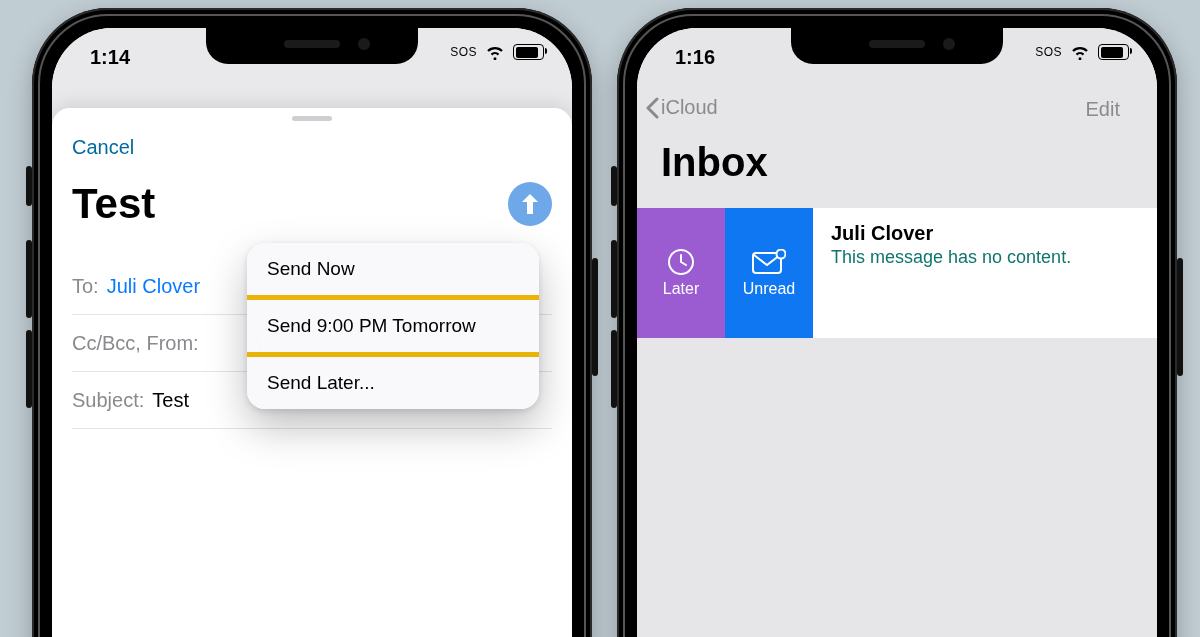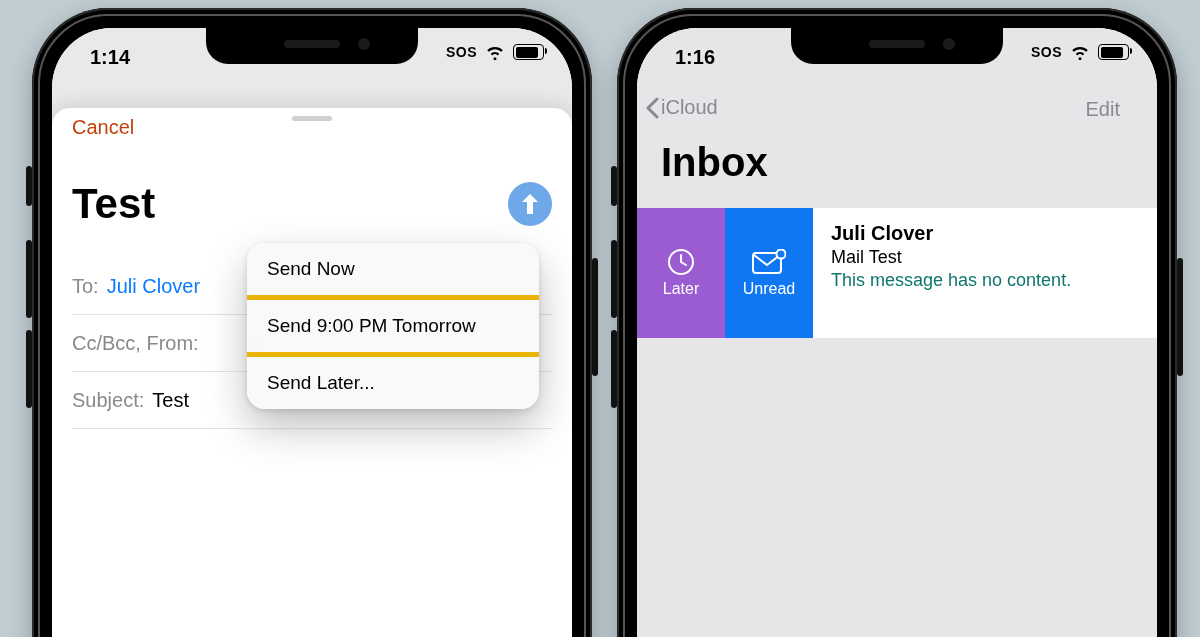--- a/index.html
+++ b/index.html
@@ -10,33 +10,33 @@
   .sb{position:absolute;background:#111;border-radius:6px;}
   .phone-left{left:32px;}
   .phone-right{left:617px;}
   .screen{position:absolute;inset:20px;border-radius:60px;overflow:hidden;background:#fff;}
   .notch{position:absolute;top:0;left:50%;transform:translateX(-50%);width:212px;height:36px;background:#000;border-radius:0 0 22px 22px;z-index:50;}
   .notch .dot{position:absolute;right:48px;top:10px;width:12px;height:12px;border-radius:50%;background:#1a1a1a;}
   .notch .slit{position:absolute;left:50%;top:12px;transform:translateX(-50%);width:56px;height:8px;border-radius:6px;background:#1a1a1a;}
   .status{position:absolute;top:0;left:0;right:0;height:58px;color:#000;font-weight:600;font-size:20px;z-index:40;}
   .status .time{position:absolute;left:38px;top:18px;}
   .status .right{position:absolute;right:28px;top:16px;display:flex;align-items:center;gap:8px;}
-  .sos{font-size:14px;font-weight:700;letter-spacing:0.5px;}
+  .sos{font-size:12px;font-weight:400;letter-spacing:0.5px;}
   .batt{width:29px;height:14px;border:1.5px solid #000;border-radius:4px;position:relative;}
   .batt::after{content:"";position:absolute;right:-4px;top:3px;width:2.5px;height:6px;background:#000;border-radius:0 2px 2px 0;}
   .batt .fill{position:absolute;left:1.5px;top:1.5px;bottom:1.5px;width:22px;background:#000;border-radius:2px;}
   
   .wifi{width:20px;height:16px;position:relative;}
   .wifi svg{display:block;}
 
   
   .bg-grey{position:absolute;inset:0;background:#e9e9ec;}
   .sheet{position:absolute;left:0;right:0;top:80px;bottom:0;background:#fff;border-radius:18px 18px 0 0;box-shadow:0 -2px 20px rgba(0,0,0,.12);}
   .grabber{position:absolute;top:8px;left:50%;transform:translateX(-50%);width:40px;height:5px;background:#cfcfd3;border-radius:3px;}
-  .nav-cancel{position:absolute;left:20px;top:8px;color:#c2410c;font-size:20px;}
+  .nav-cancel{position:absolute;left:20px;top:28px;color:#0369a1;font-size:20px;}
   .title{position:absolute;left:20px;top:72px;font-size:42px;font-weight:800;}
   .send-btn{position:absolute;right:20px;top:74px;width:44px;height:44px;border-radius:50%;background:#6ea8e8;display:flex;align-items:center;justify-content:center;}
   .send-btn svg{display:block;}
   .fields{position:absolute;left:20px;right:20px;top:150px;}
   .row{height:56px;display:flex;align-items:center;border-bottom:1px solid #e4e4e7;color:#8a8a8e;font-size:20px;gap:8px;}
   .row .label{color:#8a8a8e;}
   .row .value{color:#0a7aff;}
   .row .value.black{color:#000;}
   .popup{position:absolute;left:195px;top:215px;width:292px;background:rgba(249,249,251,.98);border-radius:18px;box-shadow:0 18px 40px rgba(0,0,0,.25),0 2px 6px rgba(0,0,0,.12);overflow:hidden;z-index:60;}
   .popup .item{padding:15px 20px;font-size:19px;color:#000;border-bottom:5px solid #eab308;}
@@ -182,20 +182,19 @@
             <svg width="34" height="26" viewBox="0 0 34 26">
                 <rect x="1" y="4" width="28" height="20" rx="3" fill="none" stroke="#fff" stroke-width="2"></rect>
                 <path d="M2 6l13 10L28 6" stroke="#fff" stroke-width="2" fill="none"></path>
                 <circle cx="29" cy="5" r="4.5" fill="#1077f3" stroke="#fff" stroke-width="2"></circle>
               </svg>
           </div>
           <span>Unread</span>
         </div>
         <div class="msg">
           <div class="from">Juli Clover</div>
-          <div class="subj">Mail Test</div>
           <div class="prev">This message has no content.</div>
         </div>
       </div>
     </div>
   </div>
 
 </div>
 
 </body></html>

